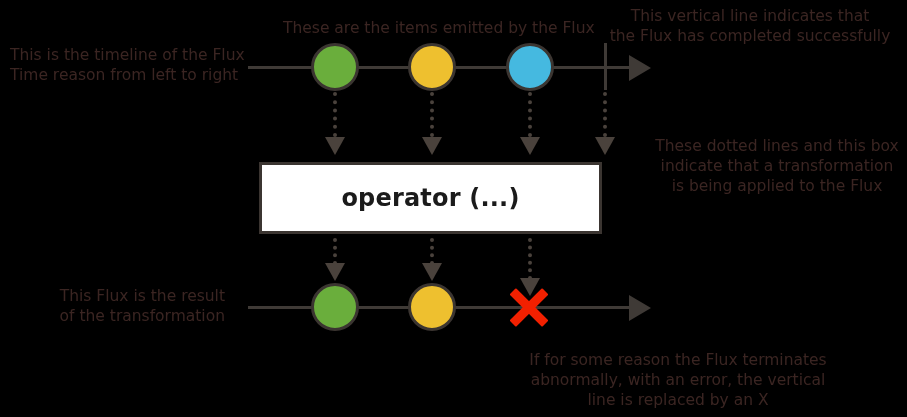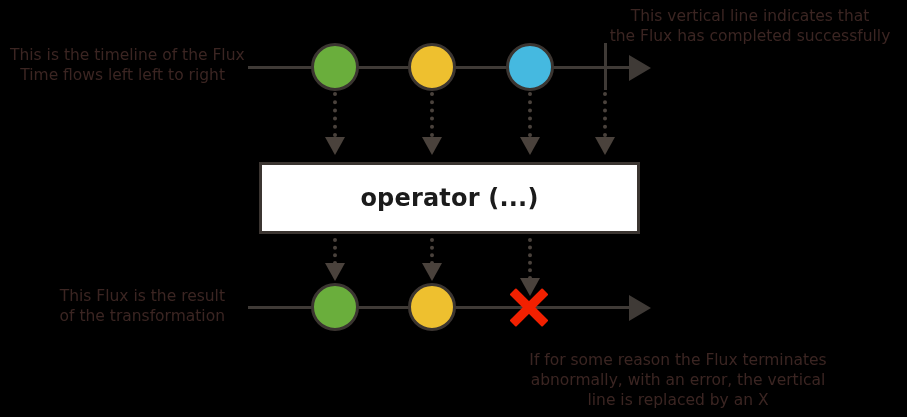--- a/index.html
+++ b/index.html
@@ -96,26 +96,30 @@
   }
   .err-x span.a { transform: rotate(45deg); }
   .err-x span.b { transform: rotate(-45deg); }
 </style>
 </head>
 <body>
 
 <div id="root">
 
   <div class="anno right" style="left:10px; top:45px; width:215px;">This is the timeline of the Flux
-Time flows left left to right</div>
+Time reason from left to right</div>
 
+  <div class="anno center" style="left:283px; top:18px; width:300px;">These are the items emitted by the Flux</div>
 
   <div class="anno left" style="left:600px; top:6px; width:300px;">This vertical line indicates that
 the Flux has completed successfully</div>
 
+  <div class="anno left" style="left:652px; top:136px; width:250px;">These dotted lines and this box
+indicate that a transformation
+is being applied to the Flux</div>
 
 
   <div class="anno left" style="left:508px; top:350px; width:340px;">If for some reason the Flux terminates
 abnormally, with an error, the vertical
 line is replaced by an X</div>
 
   <div class="anno right" style="left:25px; top:286px; width:200px;">This Flux is the result
 of the transformation</div>
 
   <div class="tl-line" style="left:248px; top:66px; width:385px;"></div>
@@ -131,21 +135,21 @@
 
   <div class="dotted" style="left:430px; top:92px; height:45px;"></div>
   <div class="dot-arrow" style="left:422px; top:137px;"></div>
 
   <div class="dotted" style="left:528px; top:92px; height:45px;"></div>
   <div class="dot-arrow" style="left:520px; top:137px;"></div>
 
   <div class="dotted" style="left:603px; top:92px; height:45px;"></div>
   <div class="dot-arrow" style="left:595px; top:137px;"></div>
 
-  <div class="op-box" style="left:259px; top:162px; width:381px; height:72px;">
+  <div class="op-box" style="left:259px; top:162px; width:343px; height:72px;">
     <span class="op-label">operator (...)</span>
   </div>
 
   <div class="dotted" style="left:333px; top:238px; height:27px;"></div>
   <div class="dot-arrow" style="left:325px; top:263px;"></div>
 
   <div class="dotted" style="left:430px; top:238px; height:27px;"></div>
   <div class="dot-arrow" style="left:422px; top:263px;"></div>
 
   <div class="dotted" style="left:528px; top:238px; height:42px;"></div>

